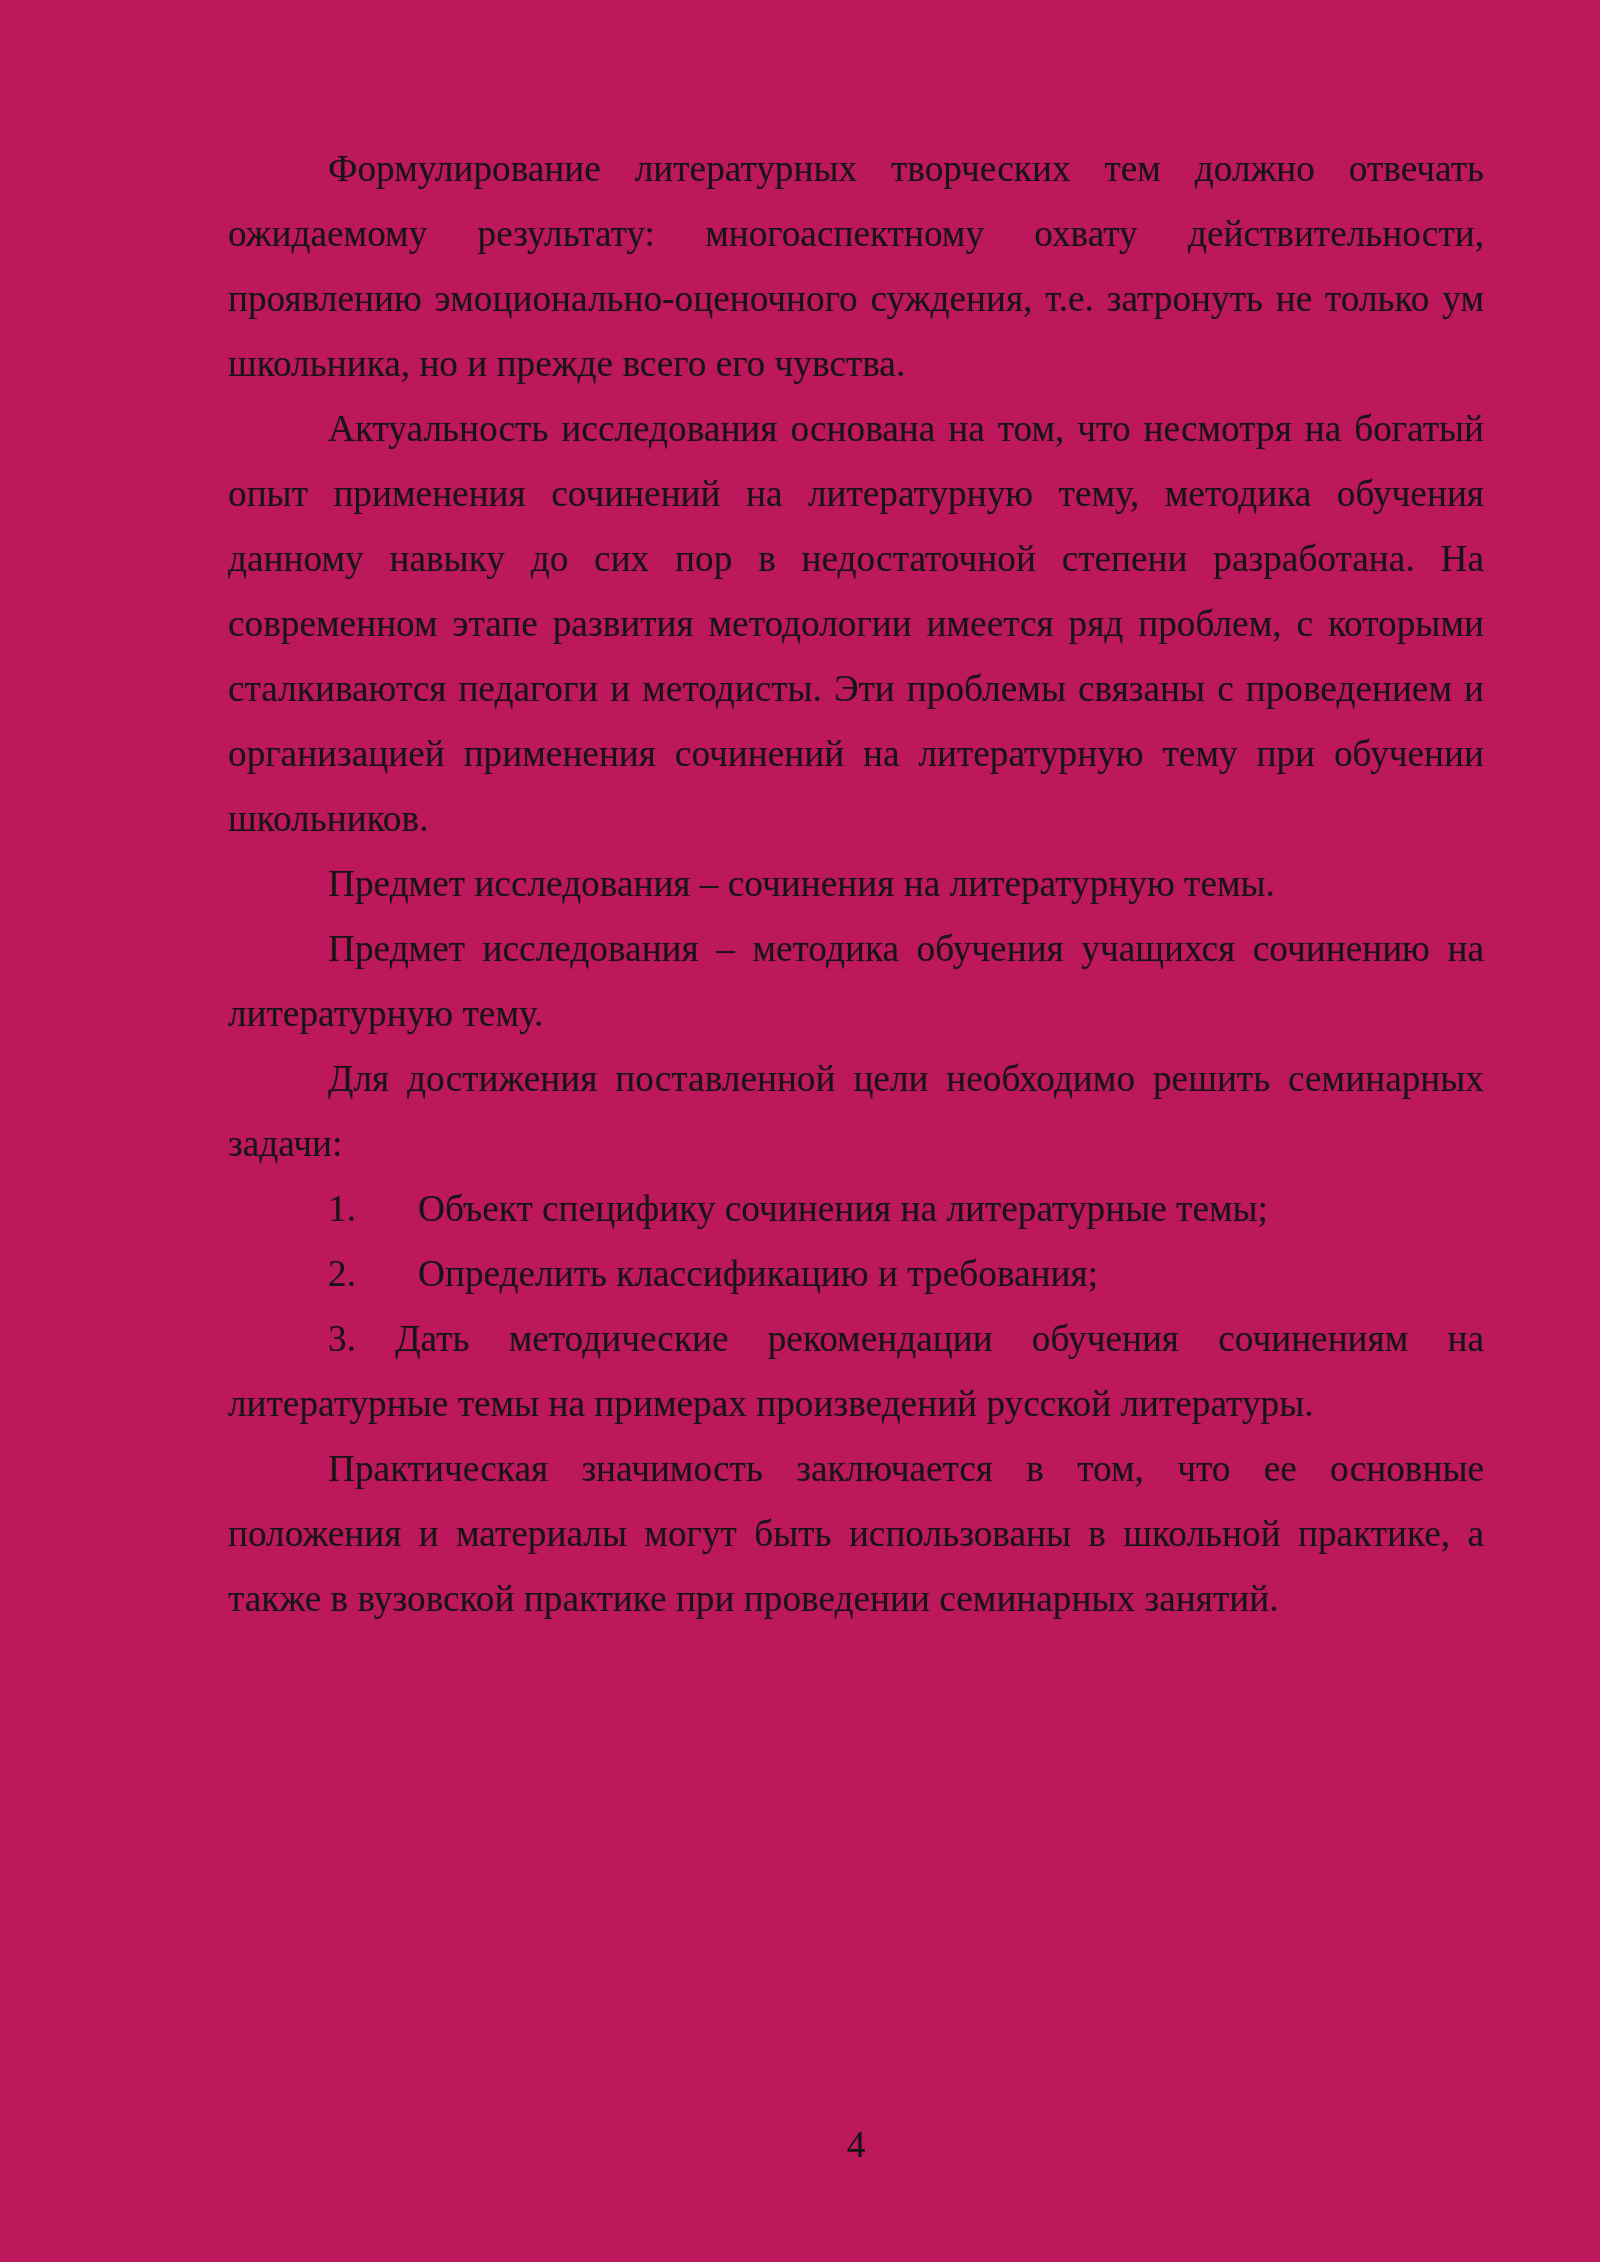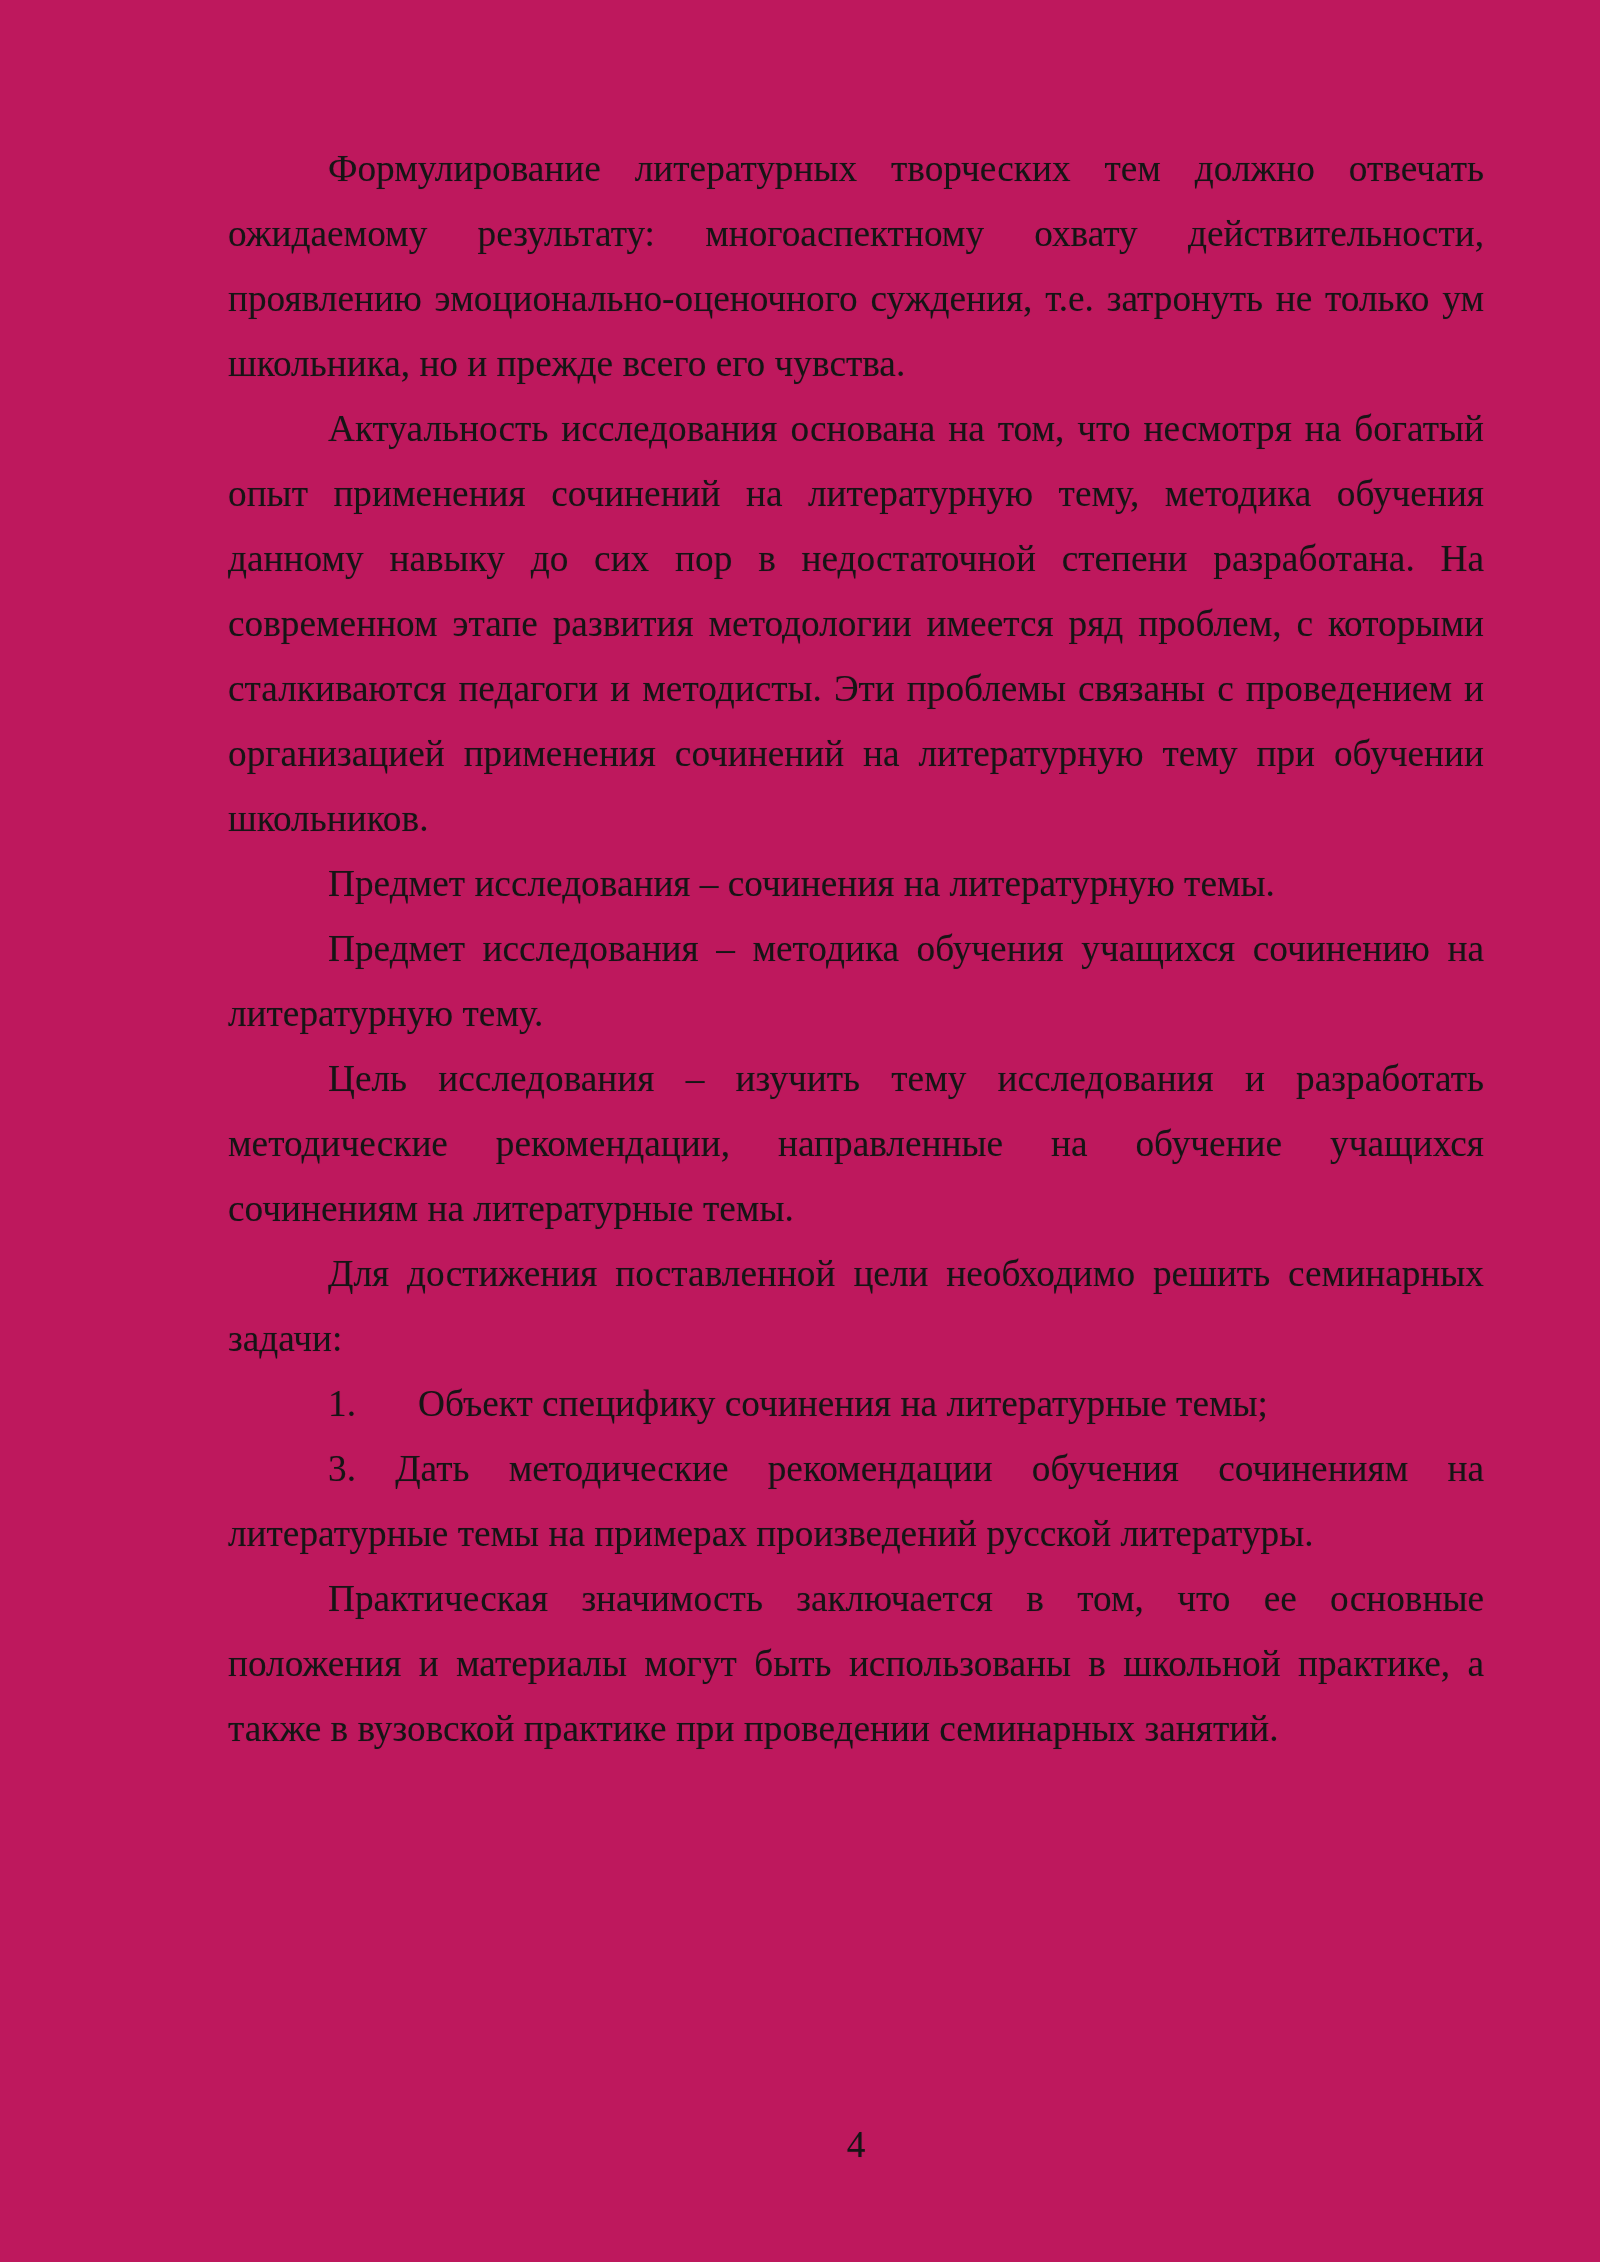--- a/index.html
+++ b/index.html
@@ -62,26 +62,26 @@
   <main class="text-block">
 
     <p class="para"><span>Формулирование литературных творческих тем должно отвечать ожидаемому результату: многоаспектному охвату действительности, проявлению эмоционально-оценочного суждения, т.е. затронуть не только ум школьника, но и прежде всего его чувства.</span></p>
 
     <p class="para"><span class="b">Актуальность</span><span> исследования основана на том, что несмотря на богатый опыт применения сочинений на литературную тему, методика обучения данному навыку до сих пор в недостаточной степени разработана. На современном этапе развития методологии имеется ряд проблем, с которыми сталкиваются педагоги и методисты. Эти проблемы связаны с проведением и организацией применения сочинений на литературную тему при обучении школьников.</span></p>
 
     <p class="para"><span class="b">Предмет исследования</span><span> – сочинения на литературную темы.</span></p>
 
     <p class="para"><span class="b">Предмет исследования</span><span> – методика обучения учащихся сочинению на литературную тему.</span></p>
 
-    <p class="para"><span class="b">Цель исследования</span><span> – изучить тему исследования и разработать методические рекомендации, направленные на обучение учащихся сочинениям на литературные темы.</span></p>
 
     <p class="para"><span>Для достижения поставленной цели необходимо решить семинарных </span><span class="b">задачи</span><span>:</span></p>
 
     <p class="para"><span>1.</span><span class="tabgap"></span><span>Объект специфику сочинения на литературные темы;</span></p>
 
+    <p class="para"><span>2.</span><span class="tabgap"></span><span>Определить классификацию и требования;</span></p>
 
     <p class="para"><span>3.</span> <span>Дать методические рекомендации обучения сочинениям на литературные темы на примерах произведений русской литературы.</span></p>
 
 
     <p class="para"><span class="b">Практическая значимость</span><span> заключается в том, что ее основные положения и материалы могут быть использованы в школьной практике, а также в вузовской практике при проведении семинарных занятий.</span></p>
 
   </main>
 
   <footer class="page-num">4</footer>
 </div>

